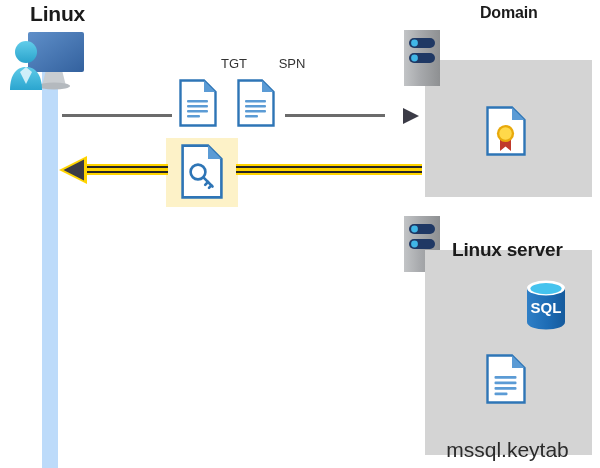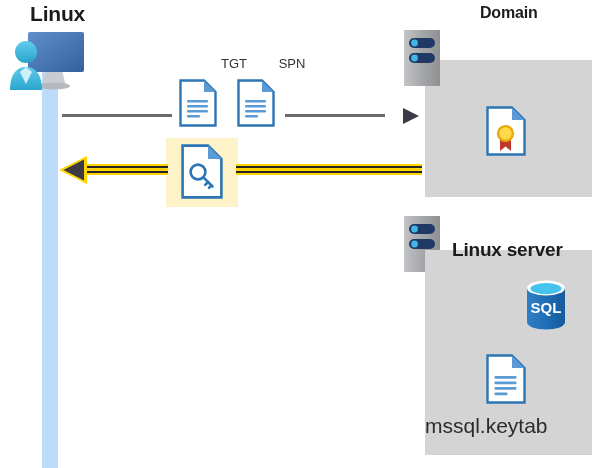--- a/index.html
+++ b/index.html
@@ -26,21 +26,22 @@
     letter-spacing: -0.2px;
     line-height: 1.15;
   }
   #client-title   { left: 30px;  top: 2px;   font-size: 21px; }
   #dc-title       { left: 472px; top: 4px;   font-size: 16px; width: 130px; margin-left: 8px; }
   #linux-title    { left: 452px; top: 227px; font-size: 19px; margin-top: 12px; }
 
   .caption {
     font-size: 21px;
     color: #2b2b2b;
-    text-align: left;
+    text-align: center;
+    margin-top: 24px;
   }
   #keytab-caption { left: 425px; top: 414px; width: 165px; }
 
   .doclabel {
     font-size: 13px;
     color: #333333;
     text-align: center;
     margin-left: 36px;
   }
   #tgt-label { left: 172px; top: 56px; width: 52px; }

